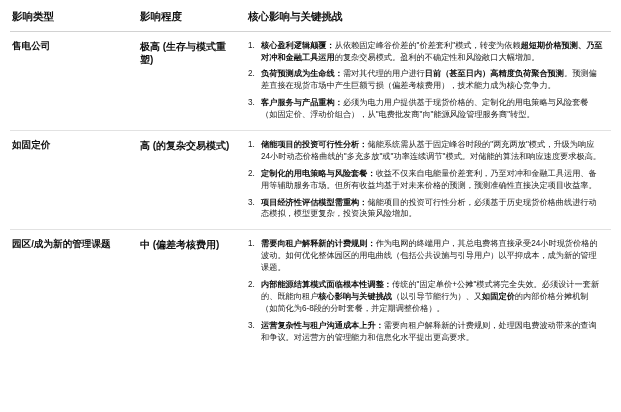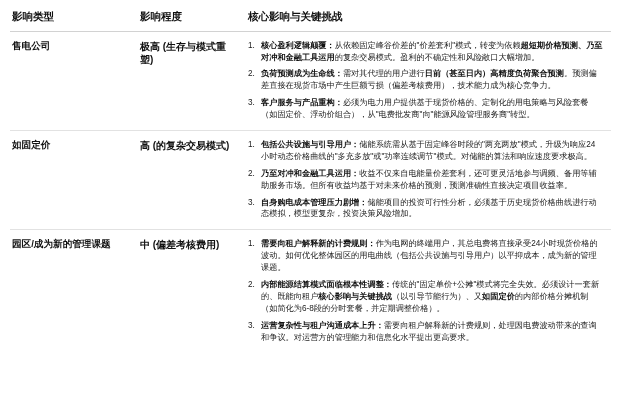--- a/index.html
+++ b/index.html
@@ -141,29 +141,29 @@
         <td>
           <div class="cell-type">如固定价</div>
         </td>
         <td>
           <div class="cell-level">高 (的复杂交易模式)</div>
         </td>
         <td>
           <ol class="points">
             <li>
               <span class="num">1.</span>
-              <span class="pt-title">包括公共设施与引导用户：</span><span class="pt-body">储能系统需从基于固定峰谷时段的"两充两放"模式，升级为响应24小时动态价格曲线的"多充多放"或"功率连续调节"模式。对储能的算法和响应速度要求极高。</span>
+              <span class="pt-title">储能项目的投资可行性分析：</span><span class="pt-body">储能系统需从基于固定峰谷时段的"两充两放"模式，升级为响应24小时动态价格曲线的"多充多放"或"功率连续调节"模式。对储能的算法和响应速度要求极高。</span>
             </li>
             <li>
               <span class="num">2.</span>
-              <span class="pt-title">乃至对冲和金融工具运用：</span><span class="pt-body">收益不仅来自电能量价差套利，还可更灵活地参与调频、备用等辅助服务市场。但所有收益均基于对未来价格的预测，预测准确性直接决定项目收益率。</span>
+              <span class="pt-title">定制化的用电策略与风险套餐：</span><span class="pt-body">收益不仅来自电能量价差套利，乃至对冲和金融工具运用、备用等辅助服务市场。但所有收益均基于对未来价格的预测，预测准确性直接决定项目收益率。</span>
             </li>
             <li>
               <span class="num">3.</span>
-              <span class="pt-title">自身购电成本管理压力剧增：</span><span class="pt-body">储能项目的投资可行性分析，必须基于历史现货价格曲线进行动态模拟，模型更复杂，投资决策风险增加。</span>
+              <span class="pt-title">项目经济性评估模型需重构：</span><span class="pt-body">储能项目的投资可行性分析，必须基于历史现货价格曲线进行动态模拟，模型更复杂，投资决策风险增加。</span>
             </li>
           </ol>
         </td>
       </tr>
 
       <tr>
         <td>
           <div class="cell-type">园区/成为新的管理课题</div>
         </td>
         <td>

